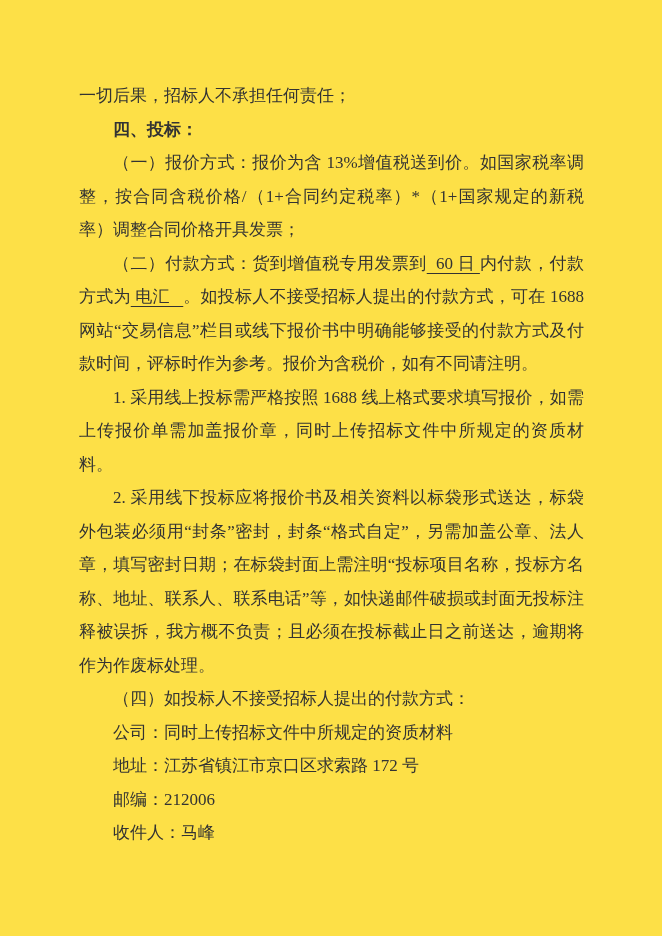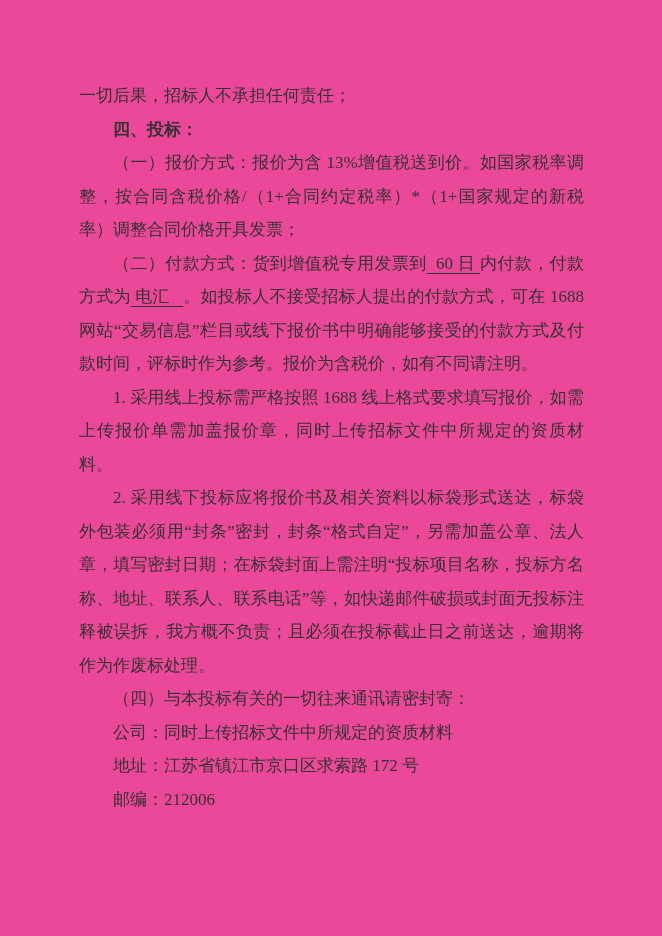--- a/index.html
+++ b/index.html
@@ -5,21 +5,21 @@
   html, body {
     margin: 0;
     padding: 0;
     background: #ffffff;
   }
   .page {
     position: relative;
     width: 662px;
     height: 936px;
     margin: 0 auto;
-    background: #ec4899;
+    background: #fde047;
     overflow: hidden;
     box-sizing: border-box;
     padding: 79px 78px 0 79px;
   }
   .doc-body {
     font-family: "Liberation Serif", "DejaVu Serif", serif;
     font-size: 17px;
     line-height: 33.5px;
     color: #333333;
     text-align: justify;
@@ -45,18 +45,19 @@
 <body>
 
 <div class="page">
   <div class="doc-body" style="color: rgb(51, 51, 51);">
       <p class="para"><span>一切后果，招标人不承担任何责任；</span></p>
       <p class="para indent"><span class="bold">四、投标：</span></p>
       <p class="para indent"><span>（一）报价方式：报价为含 13%增值税送到价。如国家税率调整，按合同含税价格/（1+合同约定税率）*（1+国家规定的新税率）调整合同价格开具发票；</span></p>
       <p class="para indent"><span>（二）付款方式：货到增值税专用发票到</span><span class="underline">&nbsp;&nbsp;60 日&nbsp;</span><span>内付款，付款方式为</span><span class="underline">&nbsp;电汇&nbsp;&nbsp;&nbsp;</span><span>。如投标人不接受招标人提出的付款方式，可在 1688 网站“交易信息”栏目或线下报价书中明确能够接受的付款方式及付款时间，评标时作为参考。报价为含税价，如有不同请注明。</span></p>
       <p class="para indent"><span>1. 采用线上投标需严格按照 1688 线上格式要求填写报价，如需上传报价单需加盖报价章，同时上传招标文件中所规定的资质材料。</span></p>
       <p class="para indent"><span>2. 采用线下投标应将报价书及相关资料以标袋形式送达，标袋外包装必须用“封条”密封，封条“格式自定”，另需加盖公章、法人章，填写密封日期；在标袋封面上需注明“投标项目名称，投标方名称、地址、联系人、联系电话”等，如快递邮件破损或封面无投标注释被误拆，我方概不负责；且必须在投标截止日之前送达，逾期将作为作废标处理。</span></p>
-      <p class="para indent"><span>（四）与本投标有关的一切往来通讯请密封寄：</span></p>
+      <p class="para indent"><span>（四）如投标人不接受招标人提出的付款方式：</span></p>
       <p class="para indent"><span>公司：同时上传招标文件中所规定的资质材料</span></p>
       <p class="para indent"><span>地址：江苏省镇江市京口区求索路 172 号</span></p>
       <p class="para indent"><span>邮编：212006</span></p>
+      <p class="para indent"><span>收件人：马峰</span></p>
     </div>
 </div>
 
 </body></html>

